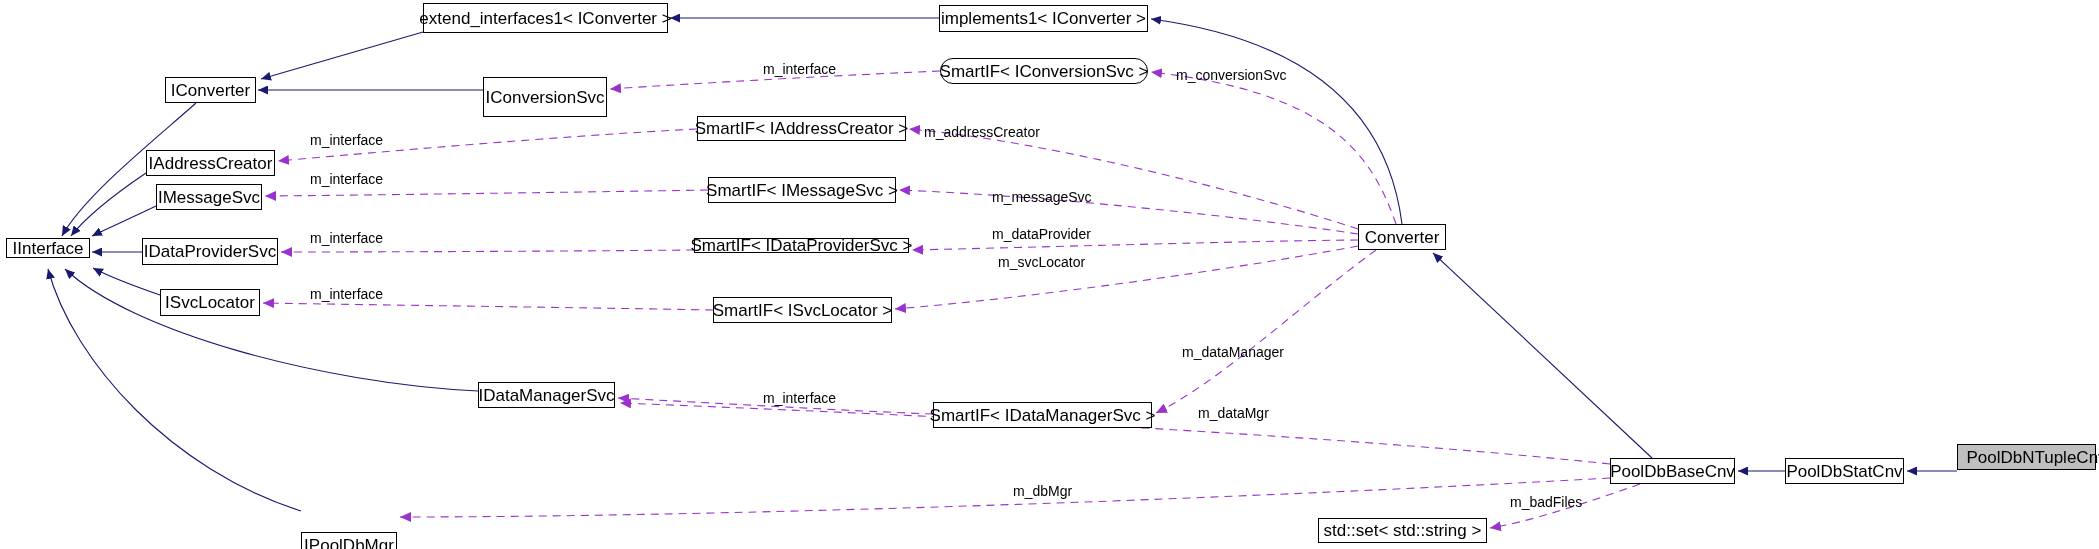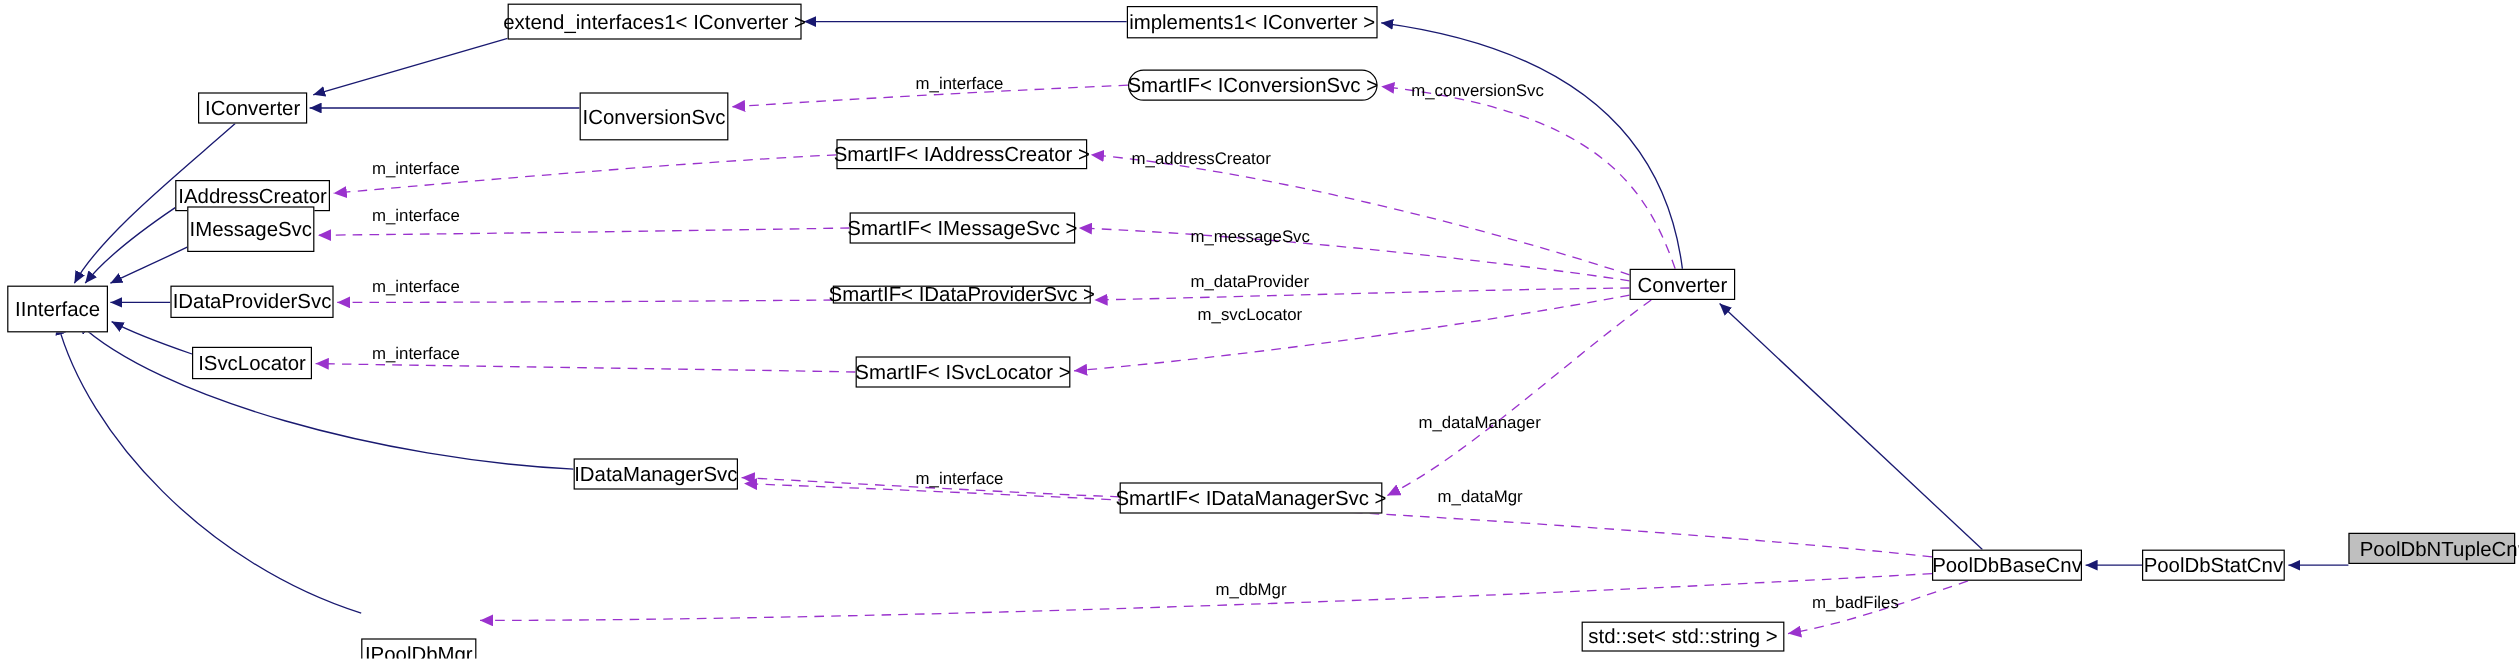--- a/index.html
+++ b/index.html
@@ -99,23 +99,23 @@
       </g>
   </svg>
   <div id="node-layer">
       <div class="node" style="left: 423px; top: 3px; width: 245px; height: 30px;">extend_interfaces1&lt; IConverter &gt;</div>
       <div class="node" style="left: 939px; top: 5px; width: 209px; height: 27px;">implements1&lt; IConverter &gt;</div>
       <div class="node" style="left: 165px; top: 77px; width: 91px; height: 26px;">IConverter</div>
       <div class="node" style="left: 483px; top: 77px; width: 124px; height: 40px;">IConversionSvc</div>
       <div class="node" style="left: 940px; top: 58px; width: 208px; height: 26px; border-radius: 13px;">SmartIF&lt; IConversionSvc &gt;</div>
       <div class="node" style="left: 146px; top: 150px; width: 129px; height: 26px;">IAddressCreator</div>
       <div class="node" style="left: 697px; top: 116px; width: 209px; height: 25px;">SmartIF&lt; IAddressCreator &gt;</div>
-      <div class="node" style="left: 156px; top: 172px; width: 106px; height: 38px;">IMessageSvc</div>
+      <div class="node" style="left: 156px; top: 184px; width: 106px; height: 26px;">IMessageSvc</div>
       <div class="node" style="left: 708px; top: 177px; width: 188px; height: 26px;">SmartIF&lt; IMessageSvc &gt;</div>
-      <div class="node" style="left: 6px; top: 238px; width: 84px; height: 39px;">IInterface</div>
+      <div class="node" style="left: 6px; top: 238px; width: 84px; height: 20px;">IInterface</div>
       <div class="node" style="left: 142px; top: 238px; width: 136px; height: 27px;">IDataProviderSvc</div>
       <div class="node" style="left: 694px; top: 238px; width: 215px; height: 15px;">SmartIF&lt; IDataProviderSvc &gt;</div>
       <div class="node" style="left: 160px; top: 289px; width: 100px; height: 27px;">ISvcLocator</div>
       <div class="node" style="left: 713px; top: 297px; width: 179px; height: 26px;">SmartIF&lt; ISvcLocator &gt;</div>
       <div class="node" style="left: 478px; top: 382px; width: 137px; height: 26px;">IDataManagerSvc</div>
       <div class="node" style="left: 933px; top: 402px; width: 219px; height: 26px;">SmartIF&lt; IDataManagerSvc &gt;</div>
       <div class="node" style="left: 301px; top: 505px; width: 96px; height: 26px; margin-top: 27px;">IPoolDbMgr</div>
       <div class="node" style="left: 1358px; top: 224px; width: 88px; height: 26px;">Converter</div>
       <div class="node" style="left: 1610px; top: 458px; width: 125px; height: 26px;">PoolDbBaseCnv</div>
       <div class="node" style="left: 1785px; top: 458px; width: 119px; height: 26px;">PoolDbStatCnv</div>
@@ -123,21 +123,21 @@
       <div class="node" style="left: 1318px; top: 518px; width: 169px; height: 25px;">std::set&lt; std::string &gt;</div>
     </div>
   <div id="label-layer">
       <div class="edge-label" style="left: 763px; top: 62px;">m_interface</div>
       <div class="edge-label" style="left: 310px; top: 133px;">m_interface</div>
       <div class="edge-label" style="left: 310px; top: 172px;">m_interface</div>
       <div class="edge-label" style="left: 310px; top: 231px;">m_interface</div>
       <div class="edge-label" style="left: 310px; top: 287px;">m_interface</div>
       <div class="edge-label" style="left: 763px; top: 391px;">m_interface</div>
       <div class="edge-label" style="left: 1176px; top: 68px;">m_conversionSvc</div>
-      <div class="edge-label" style="left: 943px; top: 125px; text-align: right;">m_addressCreator</div>
+      <div class="edge-label" style="left: 924px; top: 125px; text-align: right;">m_addressCreator</div>
       <div class="edge-label" style="left: 992px; top: 190px;">m_messageSvc</div>
       <div class="edge-label" style="left: 992px; top: 227px;">m_dataProvider</div>
       <div class="edge-label" style="left: 998px; top: 255px;">m_svcLocator</div>
       <div class="edge-label" style="left: 1182px; top: 345px;">m_dataManager</div>
       <div class="edge-label" style="left: 1198px; top: 406px;">m_dataMgr</div>
       <div class="edge-label" style="left: 1013px; top: 484px;">m_dbMgr</div>
       <div class="edge-label" style="left: 1510px; top: 495px;">m_badFiles</div>
     </div>
 </div>
 

